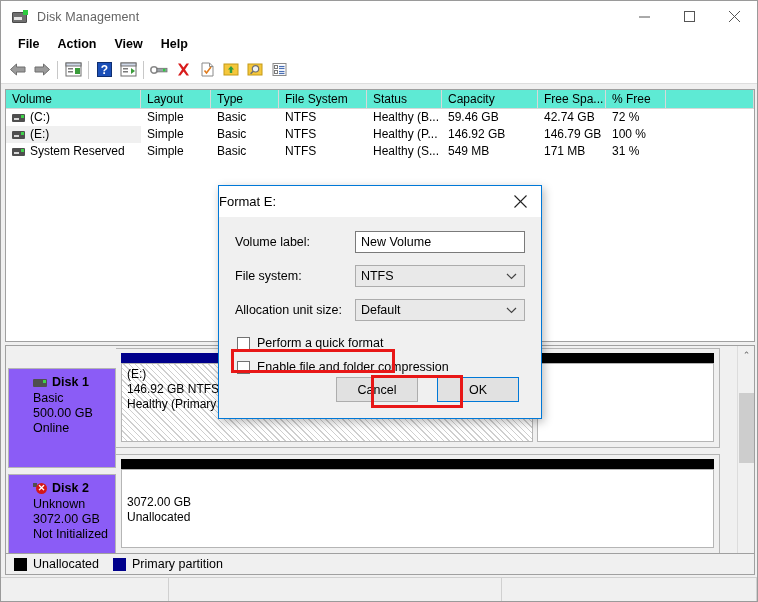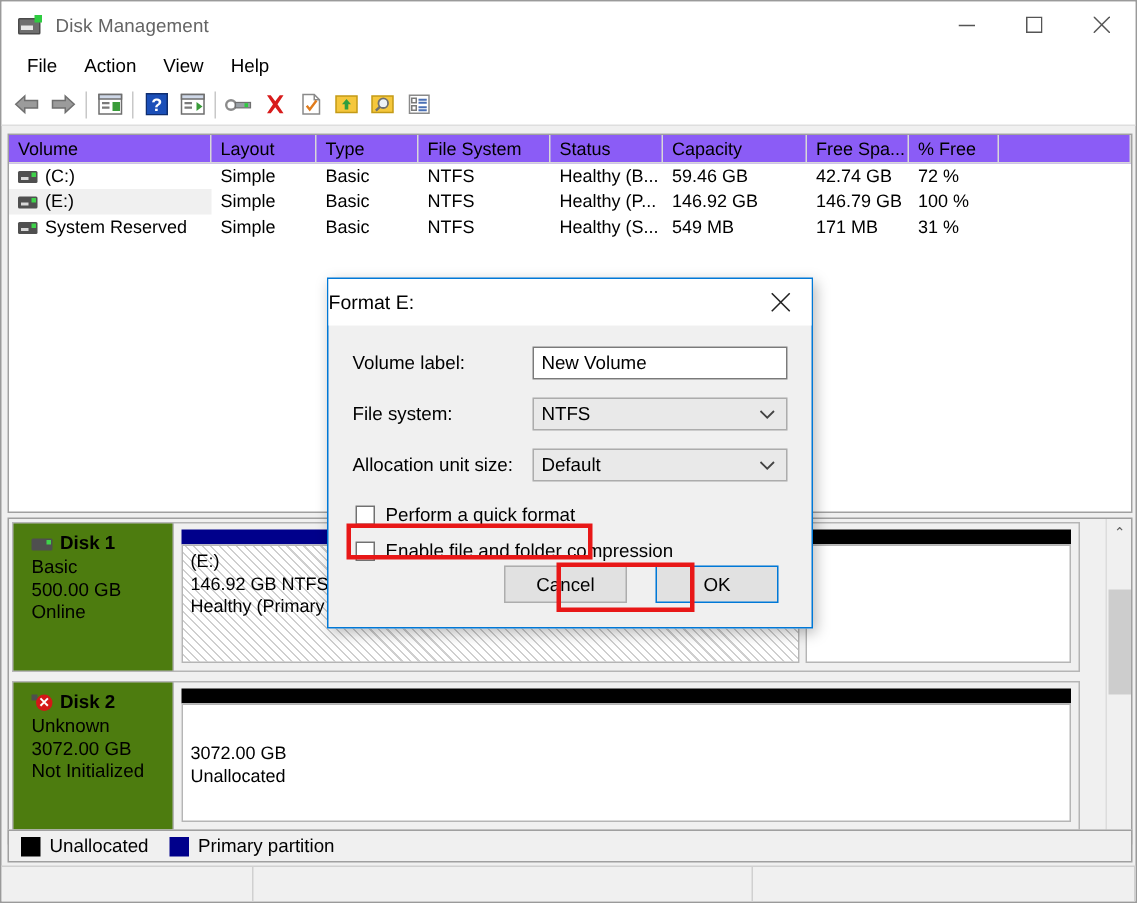--- a/index.html
+++ b/index.html
@@ -52,21 +52,21 @@
     width: 45px; height: 31px;
     display: flex; align-items: center; justify-content: center;
     color: #555;
   }
   .win-btn svg { display: block; }
 
   
   .menubar {
     position: absolute; left: 0; top: 31px; width: 756px; height: 24px;
     background: #ffffff;
-    display: flex; align-items: center; padding-left: 8px;
+    display: flex; align-items: center; padding-left: 8px; font-weight: bold;
   }
   .menu-item {
     font-size: 12.5px; padding: 3px 9px; color: #000;
   }
 
   
   .toolbar {
     position: absolute; left: 0; top: 55px; width: 756px; height: 28px;
     background: #ffffff;
     border-bottom: 1px solid #dedede;
@@ -81,21 +81,21 @@
   }
 
   
   .vol-panel {
     position: absolute; left: 4px; top: 88px; width: 750px; height: 253px;
     background: #ffffff;
     border: 1px solid #a0a0a0;
     overflow: hidden;
   }
   .vol-header {
-    display: flex; height: 19px; background: #8b5cf6;
+    display: flex; height: 19px; background: #5eead4;
     border-bottom: 1px solid #d8d8d8;
   }
   .vol-header .hc {
     font-size: 12px; padding: 2px 5px 0 6px;
     border-right: 1px solid #d8d8d8;
     white-space: nowrap; overflow: hidden;
   }
   .vol-rows { }
   .vol-row { display: flex; height: 17px; align-items: center; }
   .vol-row.sel .c0 { background: #f0f0f0; }
@@ -142,23 +142,24 @@
     position: absolute; left: 1px; top: 47px; width: 15px; height: 70px;
     background: #cdcdcd;
   }
 
   .disk-row {
     position: absolute; left: 2px; height: 100px;
     display: flex;
   }
   .disk-info {
     width: 108px; height: 100%;
-    background: #4d7c0f;
+    background: #8b5cf6;
     border: 1px solid #b5b5b5;
-    padding: 6px 0 0 12px;
+    padding: 6px 0 0 24px;
+    margin-top: 20px;
   }
   .disk-title {
     font-weight: bold; font-size: 12.5px; display: flex;
     align-items: center; margin-bottom: 2px;
   }
   .disk-line { font-size: 12.5px; line-height: 15px; }
   .dk-icon {
     display: inline-block; width: 14px; height: 9px; position: relative;
     margin-right: 5px;
   }

